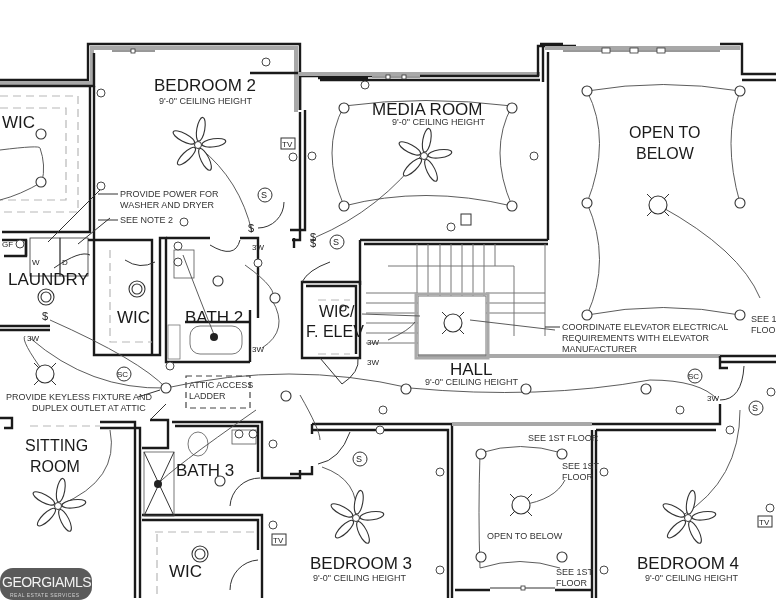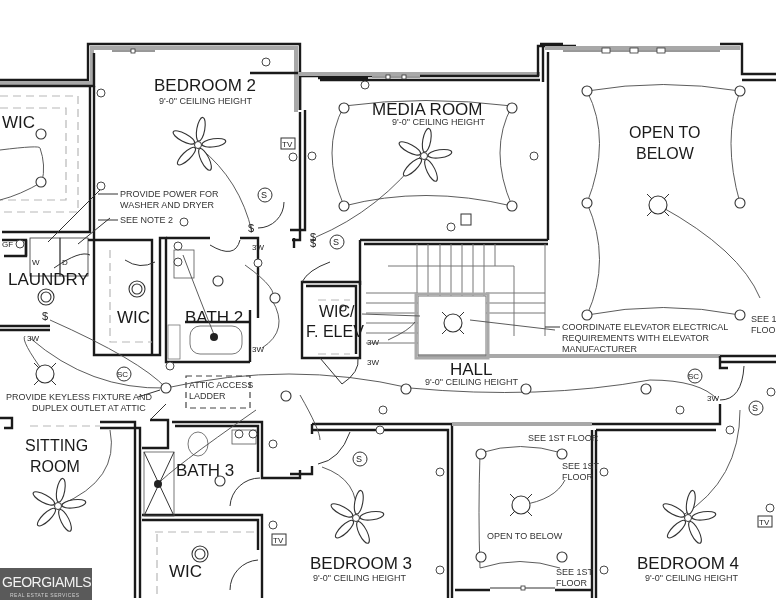--- a/index.html
+++ b/index.html
@@ -13,21 +13,21 @@
   .dash-dark{fill:none;stroke:#444;stroke-width:1.2;stroke-dasharray:6 4;}
   .light{fill:#fff;stroke:#333;stroke-width:1.1;}
   .fan-blade{fill:#fff;stroke:#333;stroke-width:1.1;}
   .stair{fill:none;stroke:#777;stroke-width:1;}
   .room-label{font-family:"Liberation Sans",sans-serif;fill:#1a1a1a;}
   .lbl-big{font-size:17px;}
   .lbl-mid{font-size:16px;}
   .lbl-ceil{font-size:9px;fill:#333;}
   .lbl-note{font-size:9px;fill:#333;}
   .sym-text{font-size:9px;fill:#222;}
-  .logo{position:absolute;left:0;top:568px;width:92px;height:32px;background:#5a5a5a;color:#eee;}
+  .logo{position:absolute;left:0;top:568px;width:92px;height:32px;background:#5a5a5a;color:#eee;border-radius:13px;}
   .logo-main{position:absolute;left:2px;top:6px;font-size:14px;letter-spacing:-0.5px;color:#f2f2f2;}
   .logo-sub{position:absolute;left:10px;top:24px;font-size:5px;color:#cfcfcf;letter-spacing:0.5px;}
 </style>
 </head>
 <body>
 
 <svg id="plan" viewBox="0 0 776 600" xmlns="http://www.w3.org/2000/svg">
 
   <g>
 

